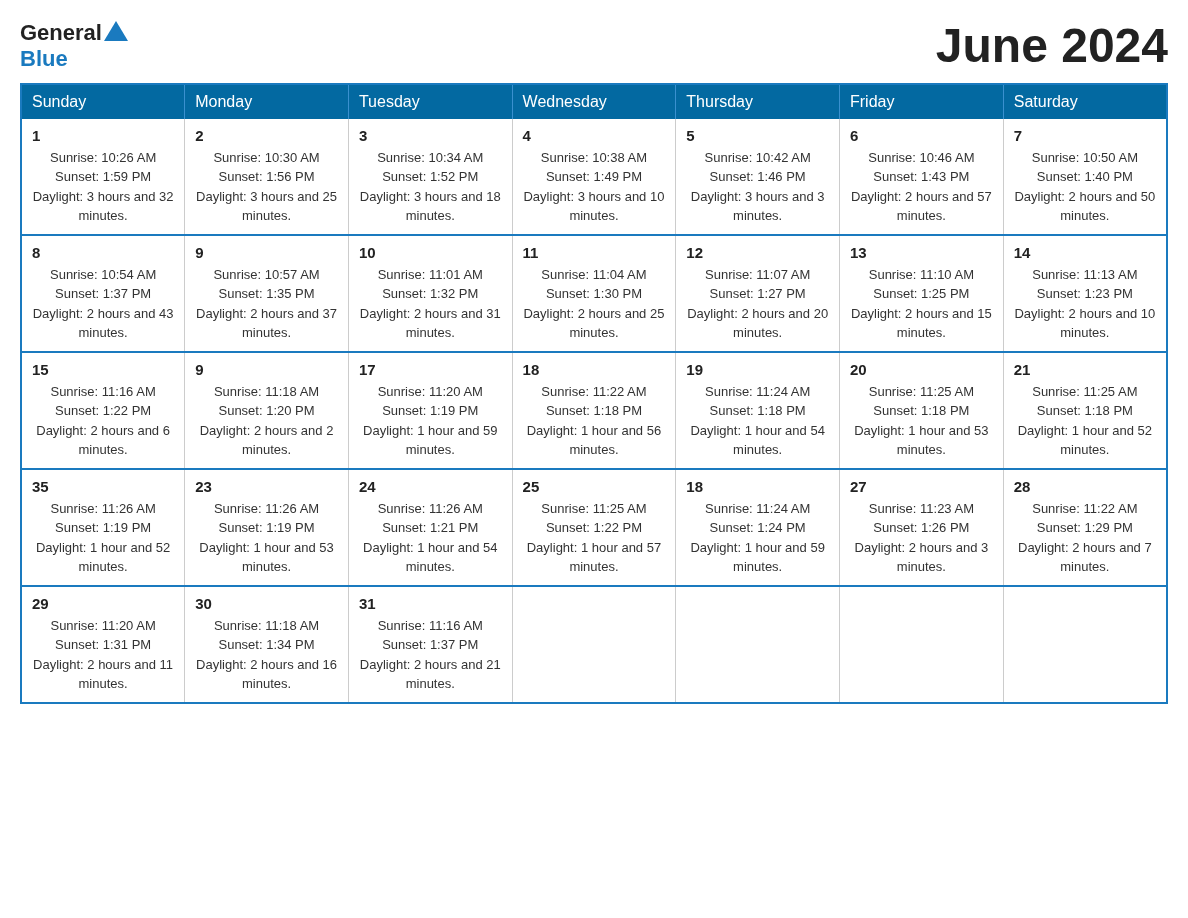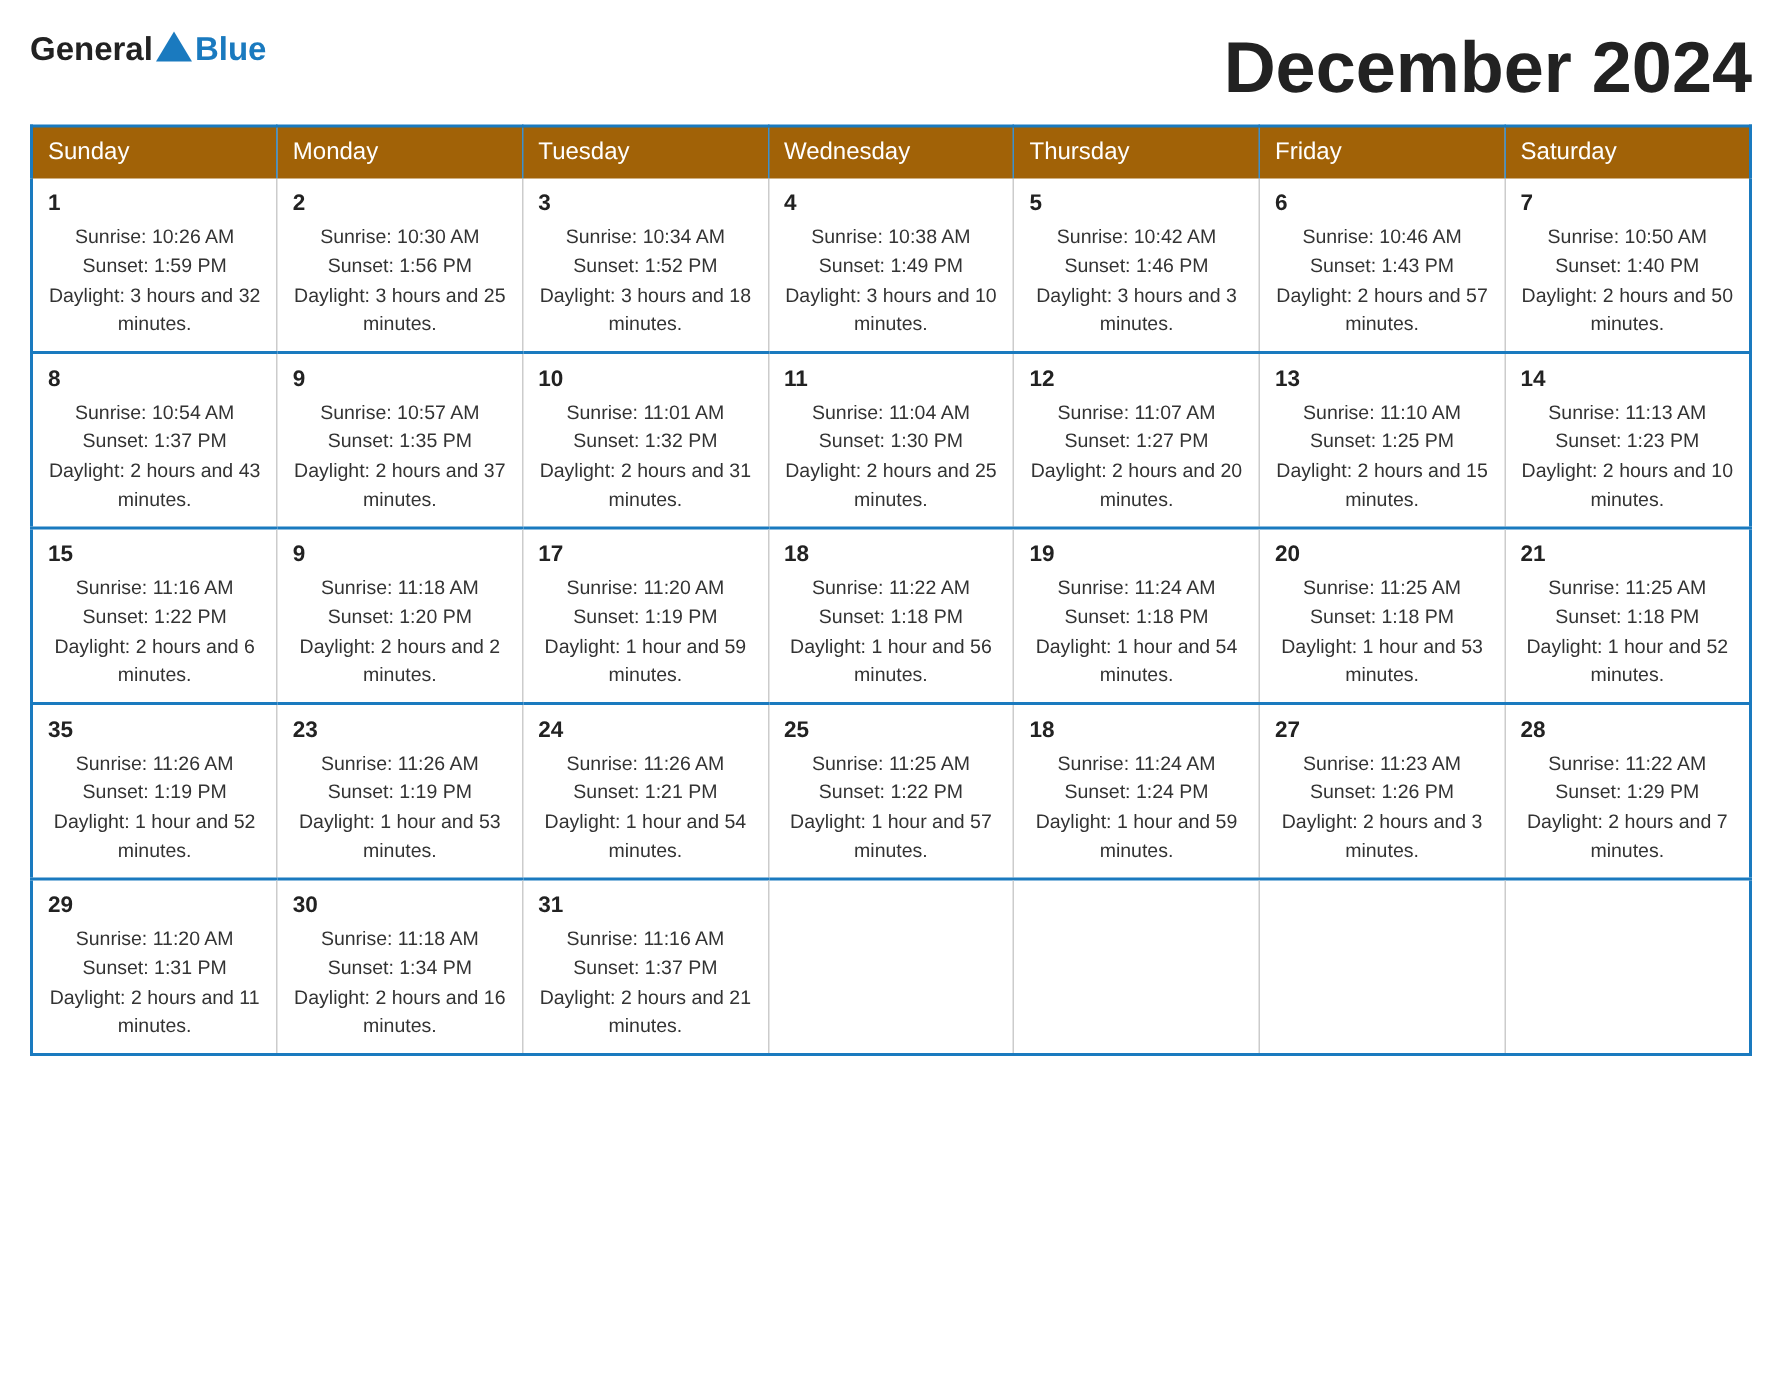--- a/index.html
+++ b/index.html
@@ -11,21 +11,21 @@
       min-height: 918px;
     }
     .header {
       display: flex;
       justify-content: space-between;
       align-items: flex-start;
       margin-bottom: 10px;
     }
     .logo {
       display: flex;
-      flex-direction: row;
+      flex-direction: column;
       align-items: flex-start;
     }
     .logo-text {
       display: flex;
       align-items: center;
       font-size: 22px;
       font-weight: bold;
     }
     .logo-general {
       color: #222;
@@ -55,21 +55,21 @@
       font-size: 20px;
       color: #444;
       margin-top: 4px;
     }
     .calendar {
       width: 100%;
       border-collapse: collapse;
       border: 2px solid #1a7abf;
     }
     .calendar th {
-      background-color: #a16207;
+      background-color: #0369a1;
       color: #fff;
       text-align: left;
       padding: 8px 10px;
       font-size: 16px;
       font-weight: normal;
       border-right: 1px solid #3a90cf;
     }
     .calendar th:last-child {
       border-right: none;
     }
@@ -112,21 +112,21 @@
 
 <div class="header">
   <div class="logo">
     <div class="logo-text">
       <span class="logo-general">General</span>
       <div class="logo-triangle"></div>
     </div>
     <span class="logo-blue" style="font-size:22px;font-weight:bold;margin-left:0;">Blue</span>
   </div>
   <div class="title-section">
-    <div class="month-title">December 2024</div>
+    <div class="month-title">June 2024</div>
   </div>
 </div>
 
 <table class="calendar">
   <thead>
     <tr>
       <th>Sunday</th>
       <th>Monday</th>
       <th>Tuesday</th>
       <th>Wednesday</th>

